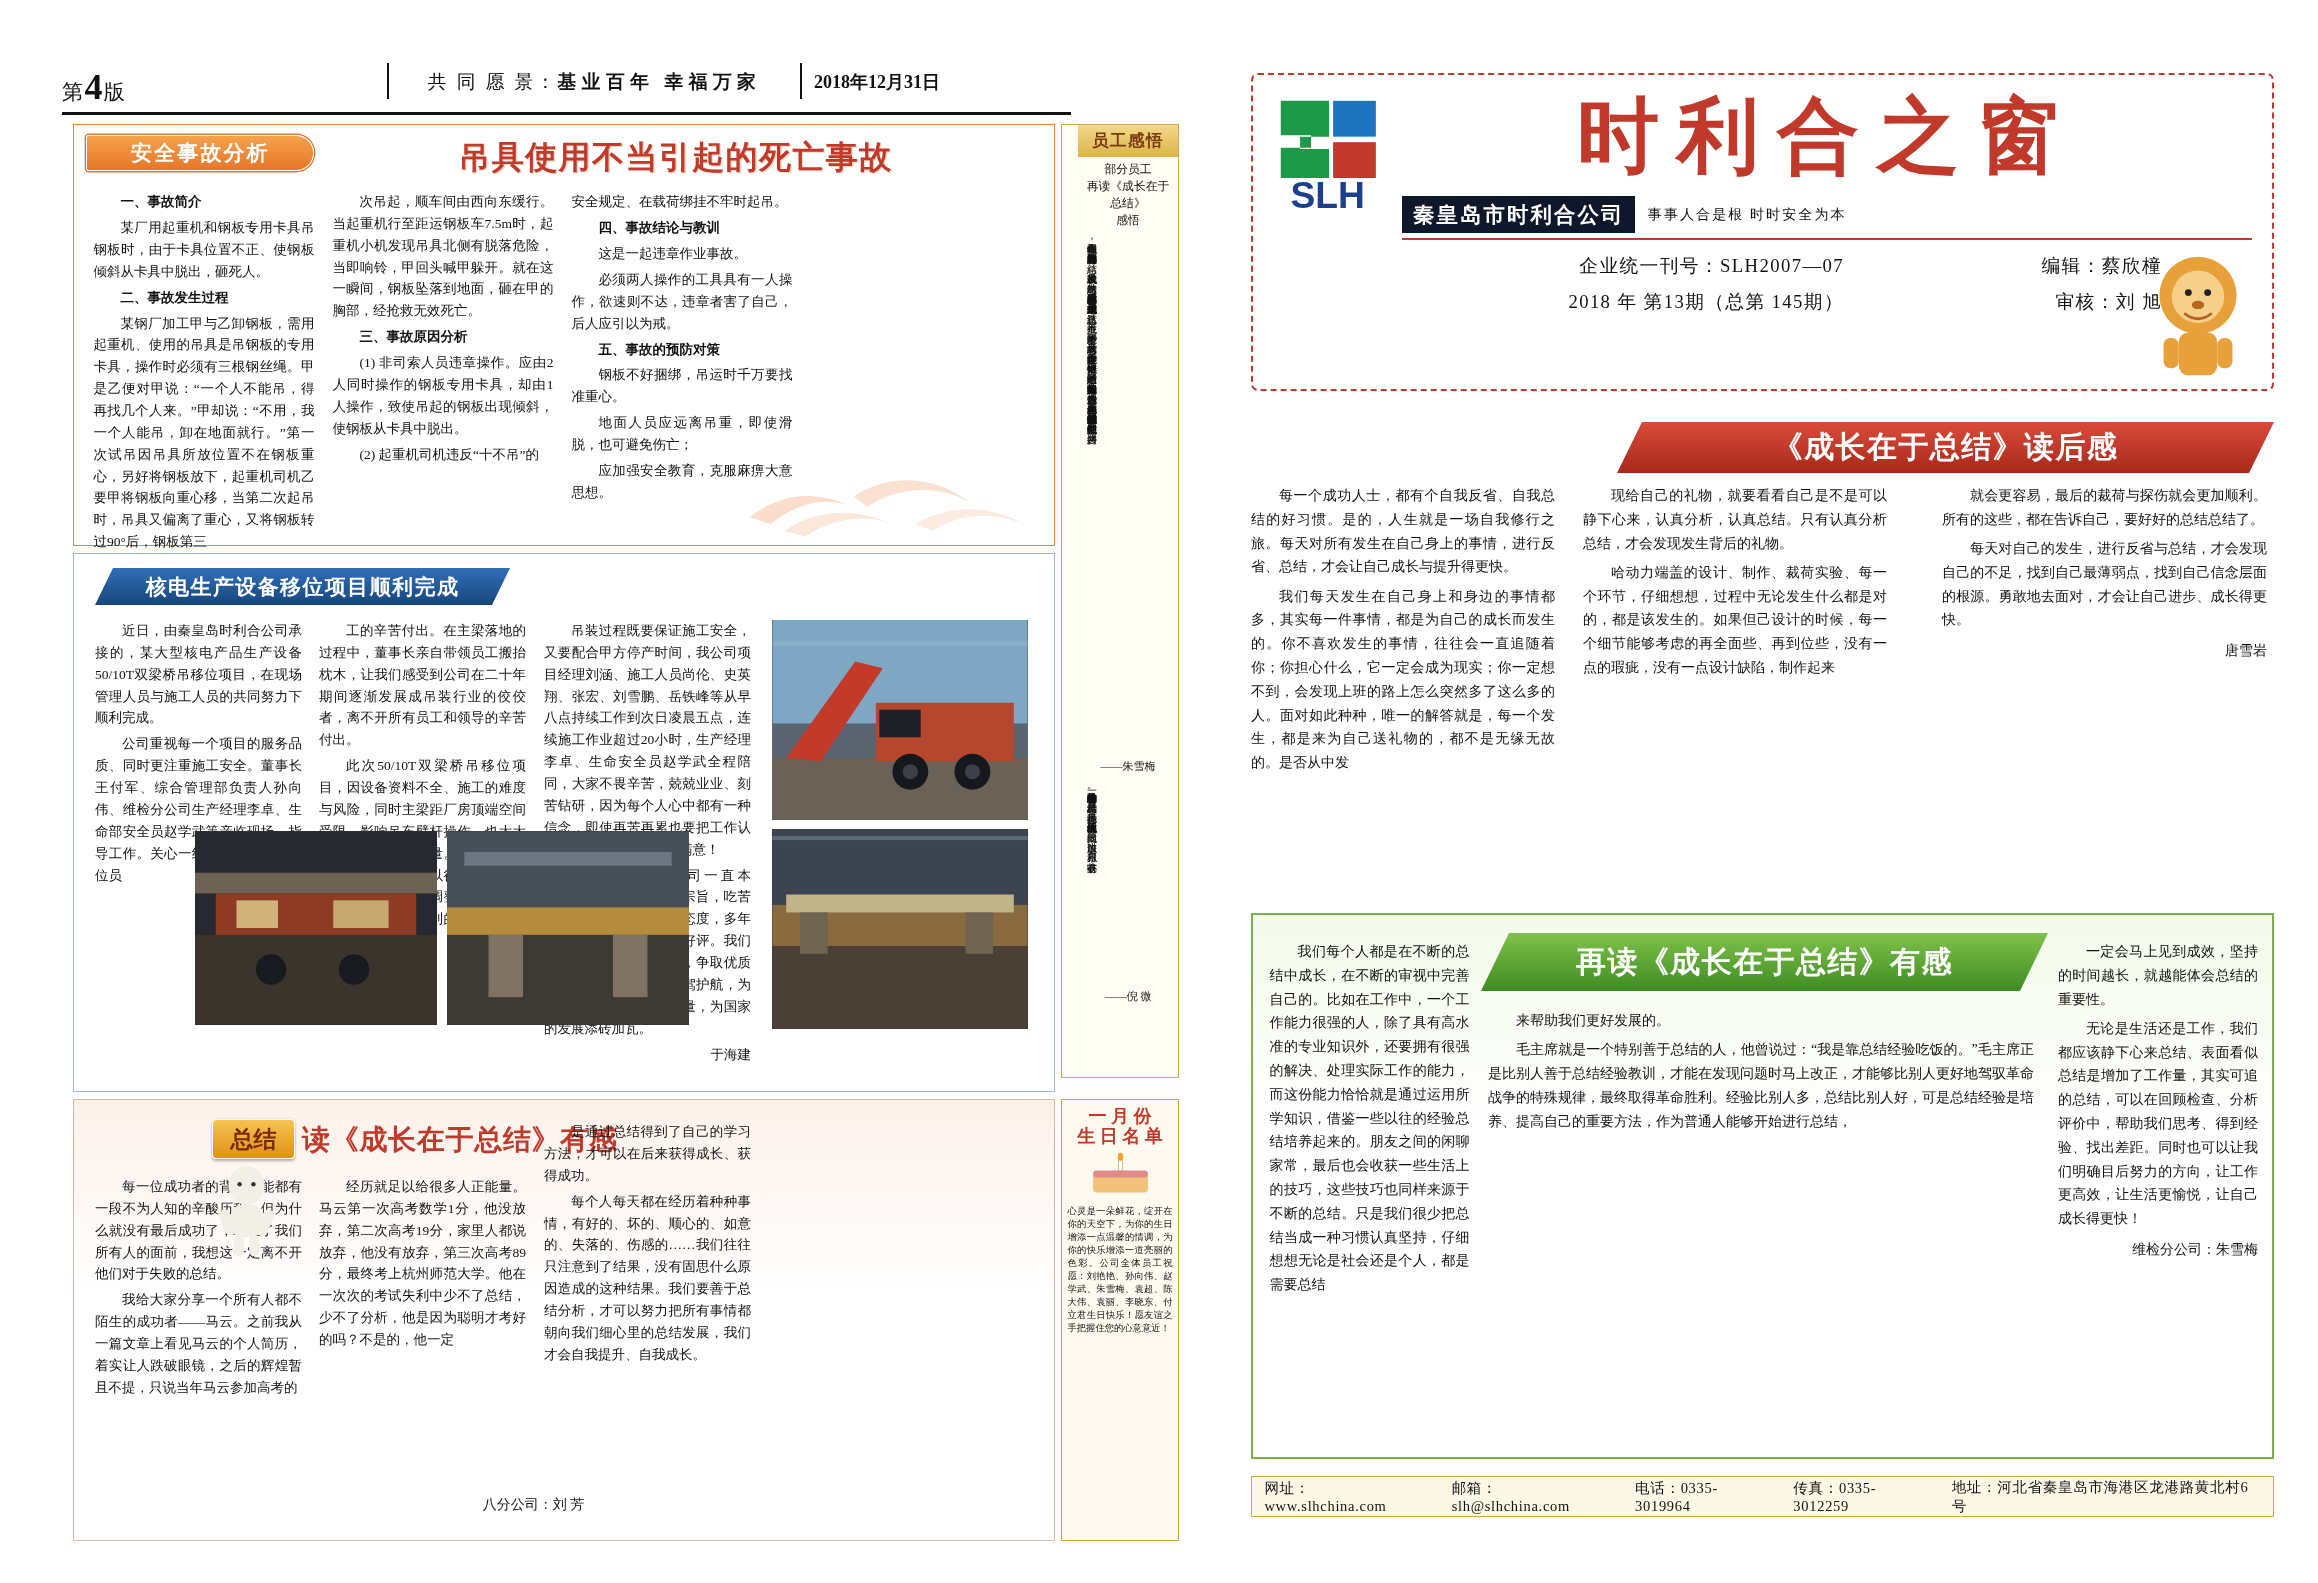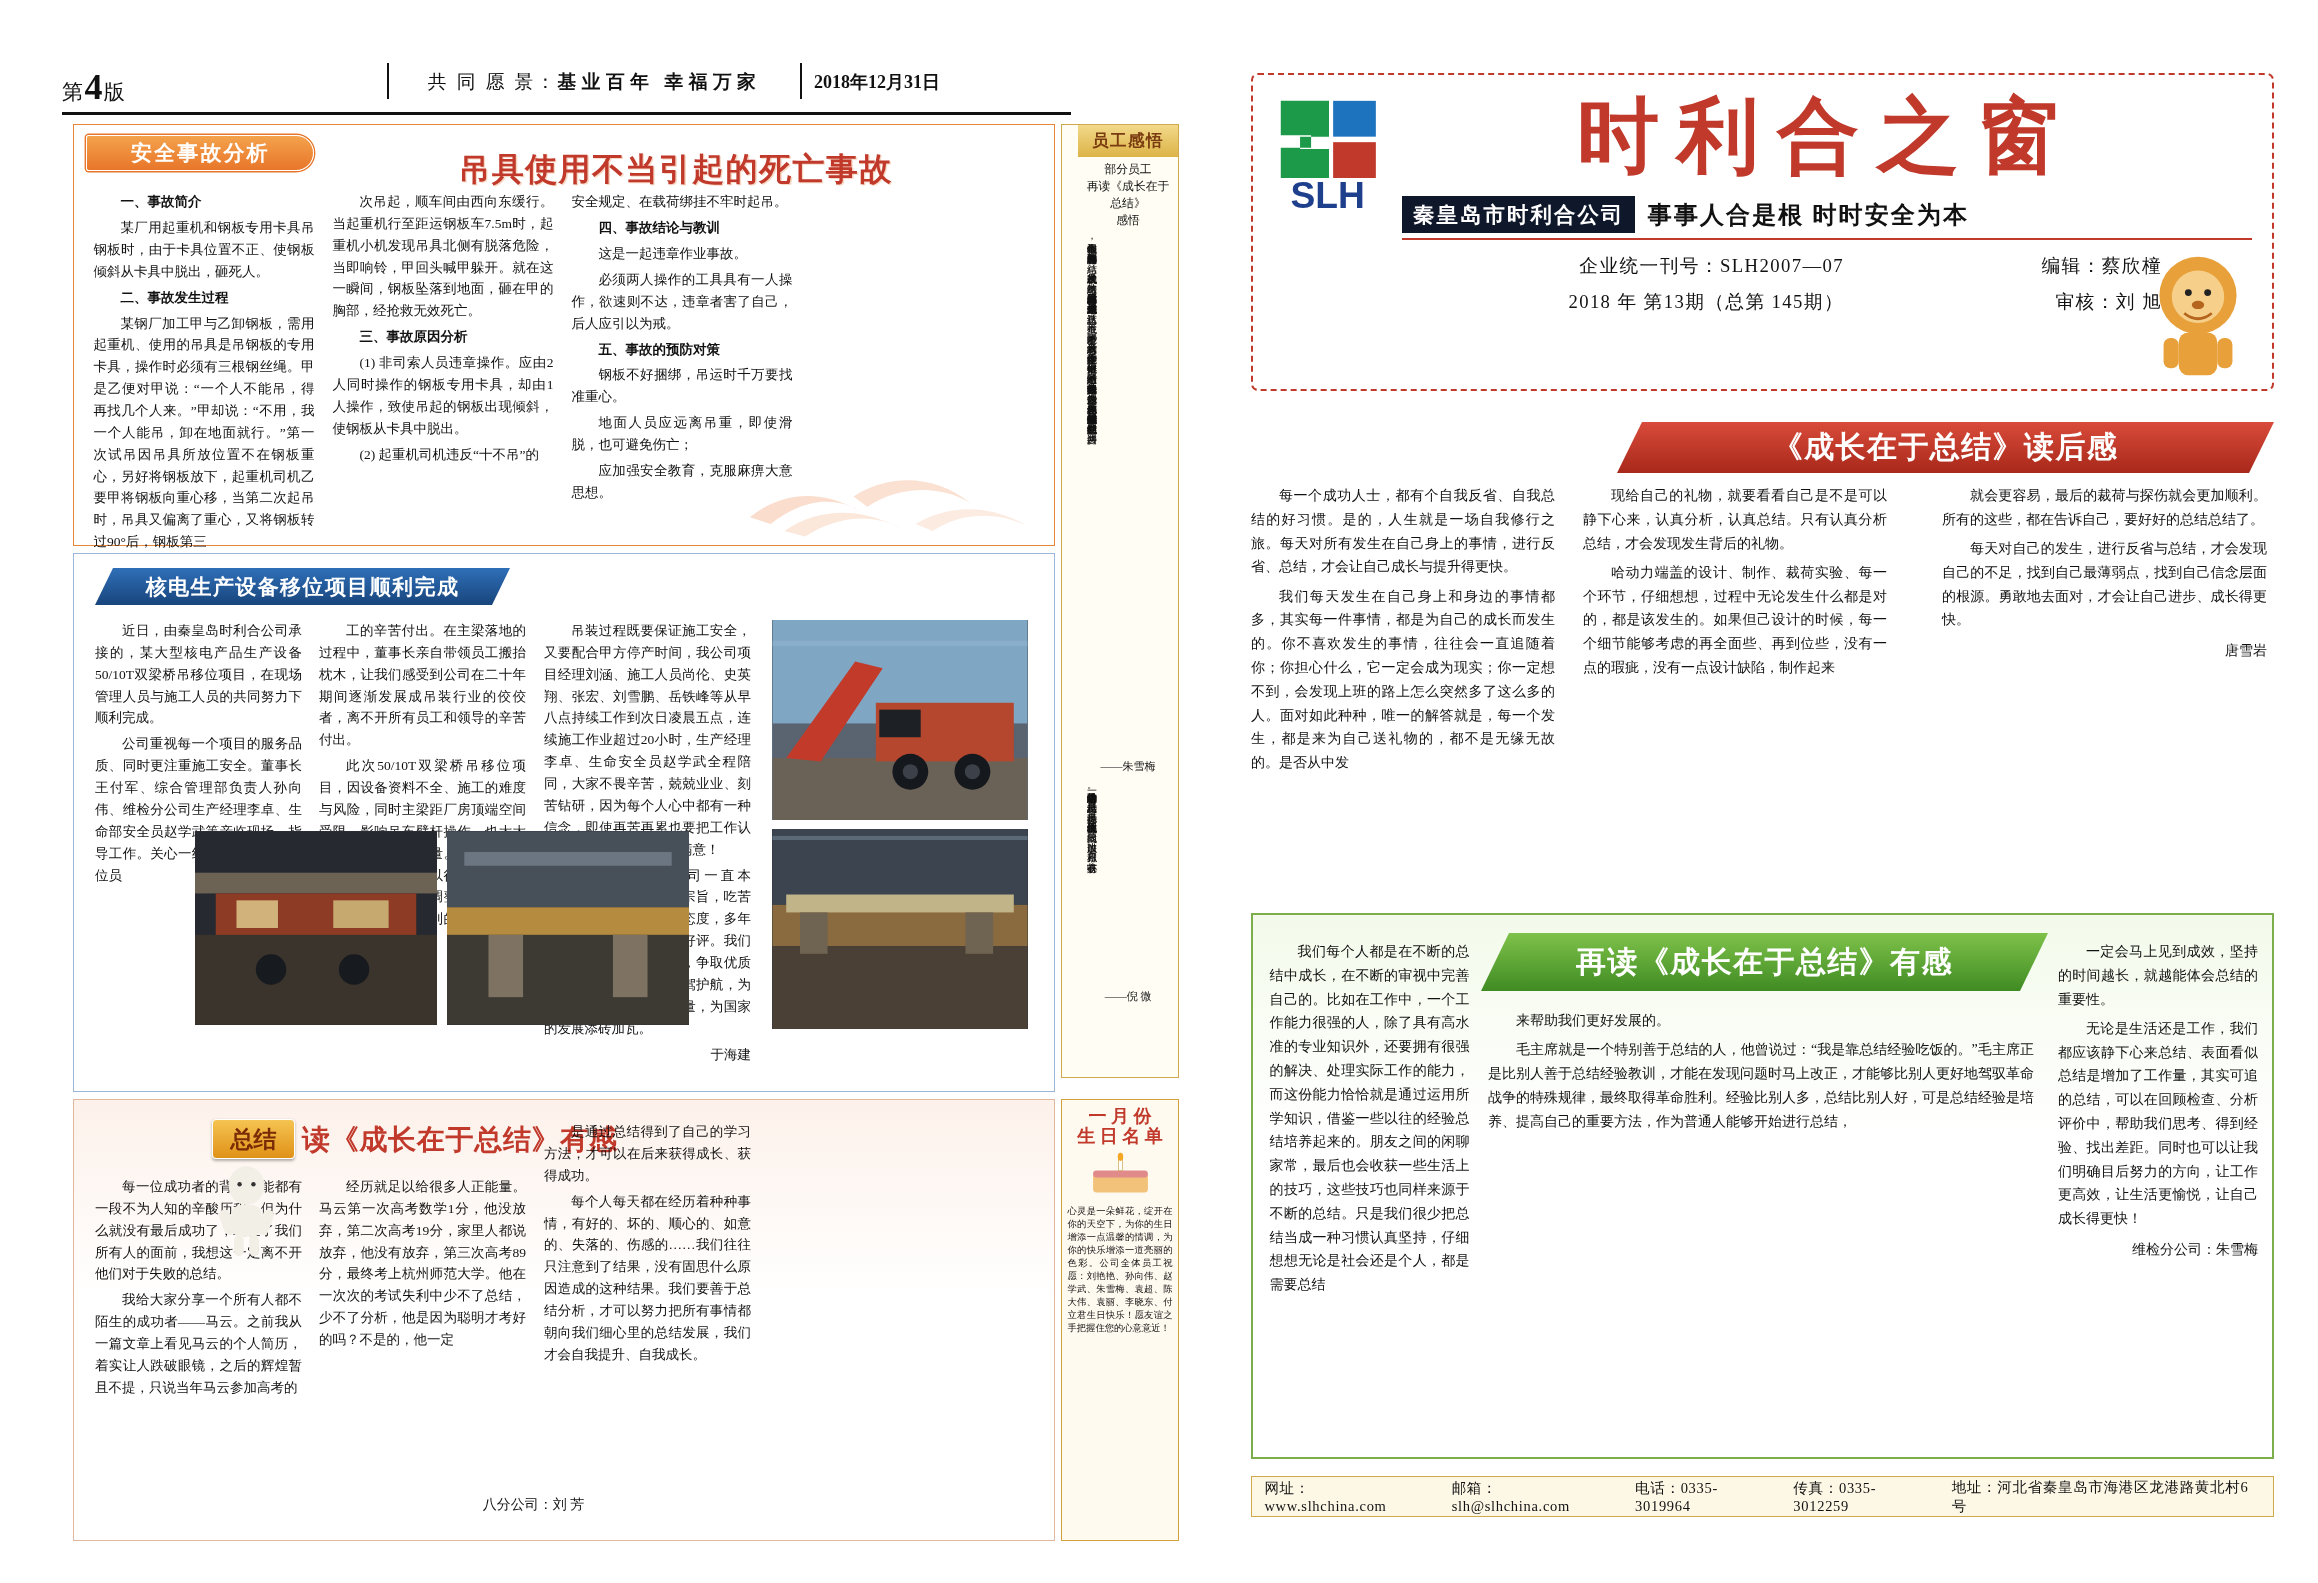--- a/index.html
+++ b/index.html
@@ -38,21 +38,20 @@
     border-radius:2.8px 18px 18px 2.8px;
     color:#fff; font-size:21px; font-weight:bold; letter-spacing:2.1px;
     display:flex; align-items:center; justify-content:center;
     border:1.4px solid #fff; box-shadow:0 0 0 1.4px #e8762a;
   }
   .a1-title {
     position:absolute; left:242px; top:11px; width:719px; text-align:center;
     font-size:32px; font-weight:bold; color:#c0392b; letter-spacing:1.4px;
     font-family:"DejaVu Serif", serif;
     text-shadow:1.4px 1.4px 0 #f7d9c6;
-    margin-top:12px;
   }
   .a1-body { position:absolute; left:19.4px; top:66px; width:944px; height:342px; display:flex; gap:18px; }
   .a1-col { width:221px; font-size:13.5px; line-height:1.62; text-align:justify; }
   .a1-col p { margin:0 0 4.1px 0; text-indent:2em; }
   .a1-col p.h { text-indent:2em; font-weight:bold;font-family:Liberation Serif, serif; }
 
   
   .doves { position:absolute; right:21px; bottom:7px; width:290px; height:90px; opacity:.55; }
 
   
@@ -107,21 +106,21 @@
   .right-page { position:absolute; left:1189px; top:0; width:1130px; height:1584px; }
 
   .masthead { position:absolute; left:62px; top:73px; width:1023px; height:318px;
               border:2.1px dashed #c0392b; border-radius:7px; background:#fff; }
   .logo-sq { position:absolute; left:14px; top:12.4px; width:124px; height:131px; }
   .mh-title { position:absolute; left:149px; top:15px; width:850px; height:97px;
               font-size:82px; font-weight:bold; color:#c0392b; letter-spacing:18px;
               font-family:"DejaVu Serif", serif; line-height:1.1; text-align:center;}
   .mh-sub { position:absolute; left:149px; top:121px; width:850px; display:flex; align-items:center; gap:12.4px;}
   .mh-sub .red { background:#0f172a; color:#fff; font-size:21.4px; font-weight:bold; padding:4.1px 11px; letter-spacing:2.1px; }
-  .mh-sub .slogan { font-size:24px; font-weight:bold; color:#111; letter-spacing:2.1px; }
+  .mh-sub .slogan { font-size:14px; font-weight:normal; color:#111; letter-spacing:2.1px; }
   .mh-line { position:absolute; left:149px; top:163px; width:850px; height:2.1px; background:#c0392b; }
   .mh-info { position:absolute; left:149px; top:173px; width:802px; font-size:18.7px; line-height:1.9; }
   .mh-info .row { display:flex;text-align:right; }
   .mh-info .c1 { width:442px; letter-spacing:1.4px; }
   .mh-info .c2 { width:318px; letter-spacing:1.4px; }
   .lion { position:absolute; right:12.4px; bottom:4.1px; width:124px; height:138px; }
 
   .r-art1 { position:absolute; left:62px; top:415px; width:1023px; height:484px; }
   .r-title1 { position:absolute; right:0px; top:7px; width:657px; height:51px;
     background:linear-gradient(180deg,#d94b3a,#a8281a);

